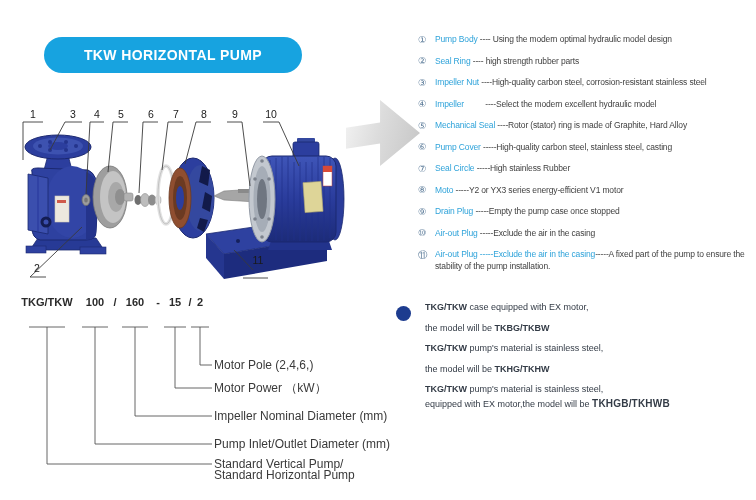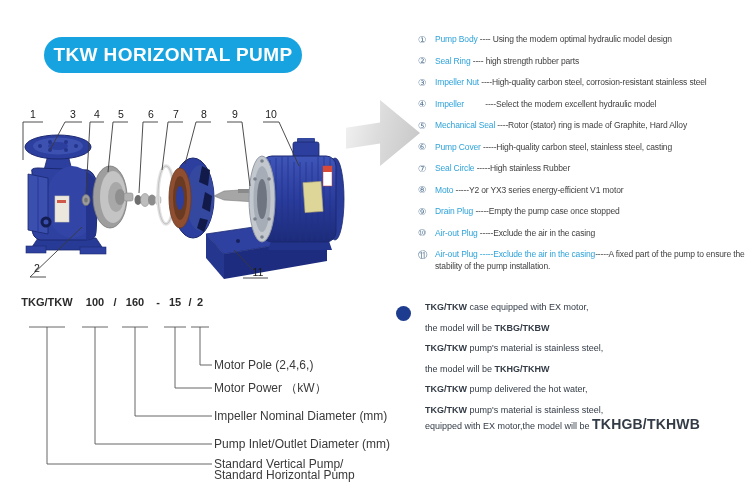--- a/index.html
+++ b/index.html
@@ -2,21 +2,21 @@
 <html><head>
 <meta charset="utf-8">
 <style>
   html,body{margin:0;padding:0;background:#fff;}
   .page{position:relative;width:756px;height:500px;background:#ffffff;overflow:hidden;
         font-family:"Liberation Sans","DejaVu Sans",sans-serif;}
 
   
   .banner{position:absolute;left:44px;top:37px;width:258px;height:36px;border-radius:18px;
           display:flex;align-items:center;justify-content:center;}
-  .banner span{color:#fff;font-weight:bold;font-size:19px;letter-spacing:.4px;white-space:nowrap;}
+  .banner span{color:#fff;font-weight:bold;font-size:14px;letter-spacing:.4px;white-space:nowrap;}
 
   
   .diagram{position:absolute;left:10px;top:100px;width:350px;height:195px;}
   .diagram svg{position:absolute;left:0;top:0;width:350px;height:195px;}
   .co-num{position:absolute;transform:translate(-50%,-50%);font-size:10.5px;color:#1a1a1a;}
 
   
   .big-arrow{position:absolute;left:346px;top:100px;width:74px;height:66px;
              background:linear-gradient(105deg,#f4f4f4 0%,#dcdcdc 45%,#c5c5c5 100%);
              clip-path:polygon(0 42%,46% 34%,46% 0,100% 50%,46% 100%,46% 66%,0 74%);}
@@ -35,21 +35,21 @@
   #mc-lines{position:absolute;left:0;top:0;width:345px;height:196px;}
   .mc-label{position:absolute;left:194px;transform:translateY(-50%);font-size:12px;color:#3a3a3a;
             white-space:nowrap;line-height:10.5px;}
 
   
   .notes{position:absolute;left:396px;top:302px;width:358px;}
   .n-bullet{position:absolute;left:0;top:4px;width:15px;height:15px;border-radius:50%;}
   .n-lines{margin-left:29px;}
   .nline{font-size:9px;color:#333b46;line-height:11px;margin-bottom:9.5px;white-space:nowrap;}
   .nline .b{font-weight:bold;}
-  .nline .big{font-size:14px;letter-spacing:.2px;}
+  .nline .big{font-size:10px;letter-spacing:.2px;}
   .nline.tight{margin-bottom:3px;}
 </style>
 </head>
 <body>
 
 <div class="page">
 
   <div class="banner" id="banner" style="background: rgb(23, 163, 224);">
     <span>TKW HORIZONTAL PUMP</span>
   </div>
@@ -199,21 +199,21 @@
         <div class="co-num" style="left: 23px; top: 14px;">1</div>
         <div class="co-num" style="left: 63px; top: 14px;">3</div>
         <div class="co-num" style="left: 87px; top: 14px;">4</div>
         <div class="co-num" style="left: 111px; top: 14px;">5</div>
         <div class="co-num" style="left: 141px; top: 14px;">6</div>
         <div class="co-num" style="left: 166px; top: 14px;">7</div>
         <div class="co-num" style="left: 194px; top: 14px;">8</div>
         <div class="co-num" style="left: 225px; top: 14px;">9</div>
         <div class="co-num" style="left: 261px; top: 14px;">10</div>
         <div class="co-num" style="left: 27px; top: 168px;">2</div>
-        <div class="co-num" style="left: 248px; top: 172px;">11</div>
+        <div class="co-num" style="left: 248px; top: 160px;">11</div>
       </div>
   </div>
 
   <div class="big-arrow"></div>
 
   <ul class="parts-list" id="parts-list">
       <li><span class="pnum" style="color: rgb(91, 123, 153);">①</span><span class="pname" style="color: rgb(47, 163, 218);">Pump Body</span><span class="pdesc" style="color: rgb(63, 63, 63);"> ---- Using the modern optimal hydraulic model design</span></li>
       <li><span class="pnum" style="color: rgb(91, 123, 153);">②</span><span class="pname" style="color: rgb(47, 163, 218);">Seal Ring</span><span class="pdesc" style="color: rgb(63, 63, 63);"> ---- high strength rubber parts</span></li>
       <li><span class="pnum" style="color: rgb(91, 123, 153);">③</span><span class="pname" style="color: rgb(47, 163, 218);">Impeller Nut</span><span class="pdesc" style="color: rgb(63, 63, 63);"> ----High-quality carbon steel, corrosion-resistant stainless steel</span></li>
       <li><span class="pnum" style="color: rgb(91, 123, 153);">④</span><span class="pname" style="color: rgb(47, 163, 218);">Impeller</span><span class="pdesc" style="color: rgb(63, 63, 63); margin-left: 19px;"> ----Select the modern excellent hydraulic model</span></li>
@@ -274,19 +274,18 @@
       </div>
   </div>
 
   <div class="notes">
     <span class="n-bullet" id="n-bullet" style="background: rgb(29, 60, 143);"></span>
     <div class="n-lines" id="notes-lines">
         <div class="nline"><span class="b">TKG/TKW</span><span> case equipped with EX motor,</span></div>
         <div class="nline"><span>the model will be </span><span class="b">TKBG/TKBW</span></div>
         <div class="nline"><span class="b">TKG/TKW</span><span> pump's material is stainless steel,</span></div>
         <div class="nline"><span>the model will be </span><span class="b">TKHG/TKHW</span></div>
-        <div class="nline"><span class="b">TKG/TKW</span><span> pump delivered the hot water,</span></div>
         <div class="nline tight"><span class="b">TKG/TKW</span><span> pump's material is stainless steel,</span></div>
         <div class="nline"><span>equipped with EX motor,the model will be </span><span class="b big">TKHGB/TKHWB</span></div>
       </div>
   </div>
 
 </div>
 
 </body></html>

